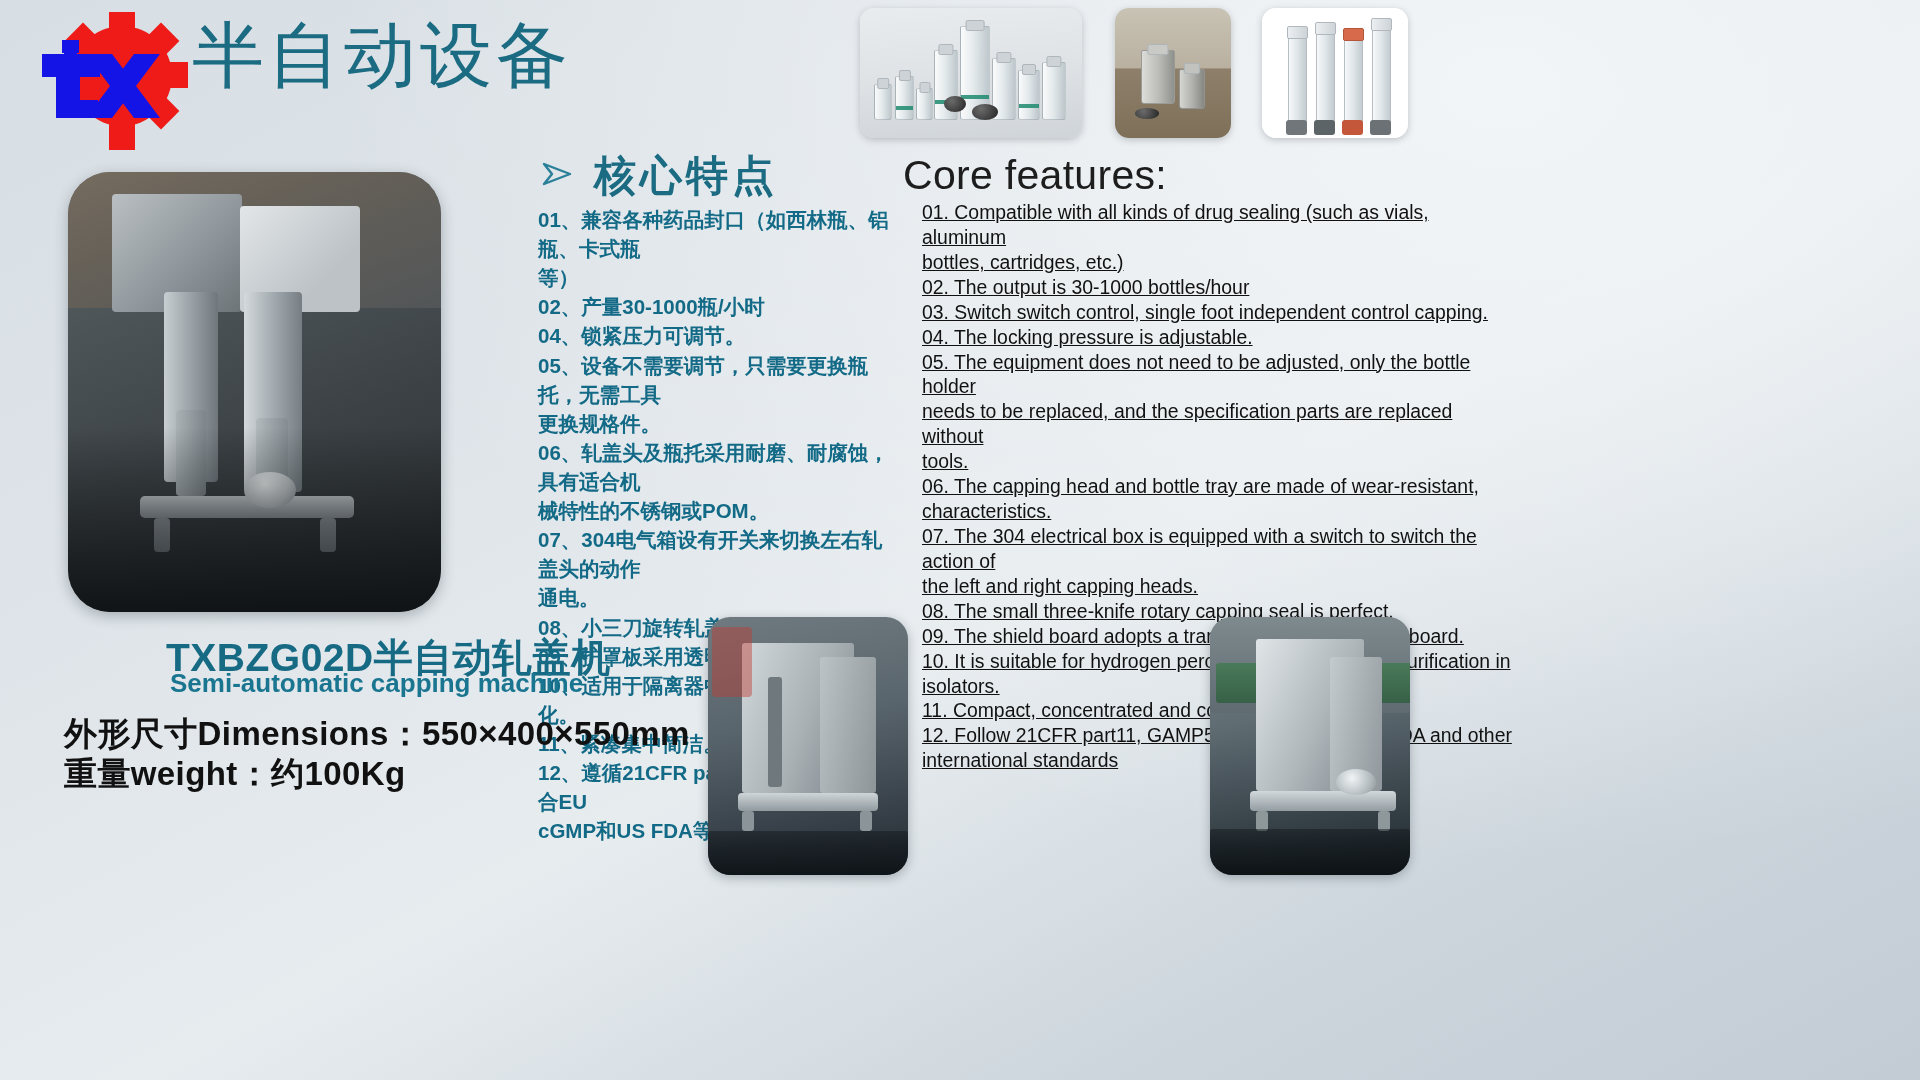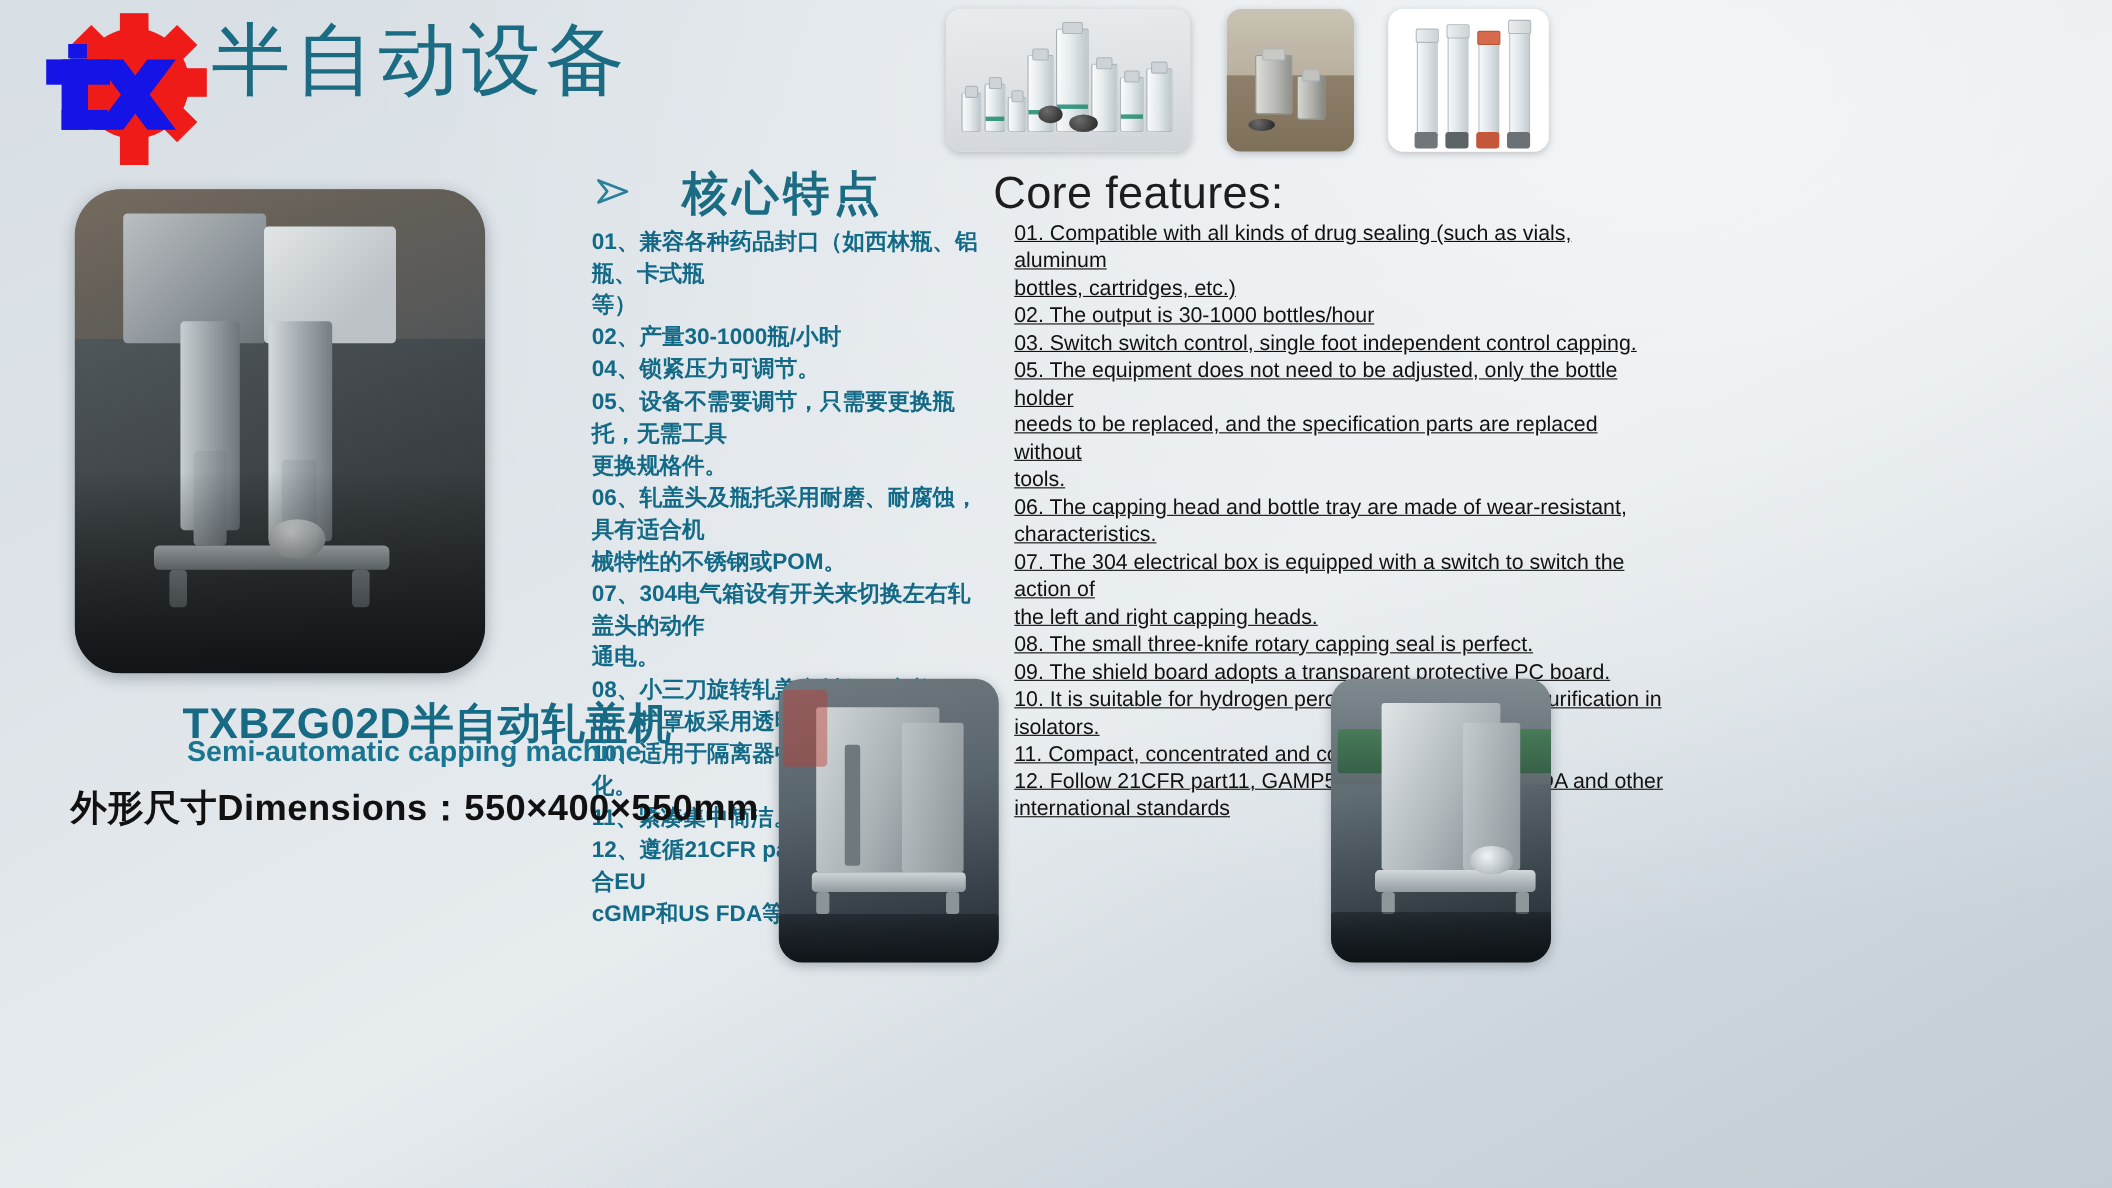--- a/index.html
+++ b/index.html
@@ -68,21 +68,21 @@
   .bphoto{position:absolute;border-radius:22px;overflow:hidden;box-shadow:0 3px 11px rgba(50,60,70,.33);}
   .b1{left:708px;top:617px;width:200px;height:258px;
      background:linear-gradient(170deg,#6f7a80 0%,#59656c 40%,#39424a 75%,#222a31 100%);}
   .b2{left:1210px;top:617px;width:200px;height:258px;
      background:linear-gradient(170deg,#7d8a8e 0%,#5f6c72 38%,#39444b 72%,#1e262c 100%);}
   .mach{position:absolute;border-radius:3px;}
 
   
   .cn-arrow{position:absolute;left:540px;top:158px;width:34px;height:32px;}
   .cn-title{position:absolute;left:594px;top:148px;font-size:42px;font-weight:bold;
-    color:#1b6b82;letter-spacing:4px;white-space:nowrap;margin-left:26px;}
+    color:#1b6b82;letter-spacing:4px;white-space:nowrap;}
   .cn-list{position:absolute;left:538px;top:205px;width:362px;
     font-size:20.5px;font-weight:bold;color:#136a86;line-height:1.42;}
   .cn-list div{margin:0;}
 
   
   .en-title{position:absolute;left:903px;top:152px;font-size:41px;color:#1d1d1d;
     letter-spacing:.3px;white-space:nowrap;}
   .en-list{position:absolute;left:922px;top:200px;width:592px;
     font-size:19.4px;color:#111111;line-height:1.285;text-decoration:underline;}
   .en-list div{margin:0;}
@@ -236,39 +236,41 @@
     <div>12、遵循21CFR part11 、GAMP5，符合EU</div>
     <div>cGMP和US FDA等国际标准</div>
   </div>
 
   <div class="en-title">Core features:</div>
   <div class="en-list">
     <div>01. Compatible with all kinds of drug sealing (such as vials, aluminum</div>
     <div>bottles, cartridges, etc.)</div>
     <div>02. The output is 30-1000 bottles/hour</div>
     <div>03. Switch switch control, single foot independent control capping.</div>
+    <div>04. The locking pressure is adjustable.</div>
     <div>05. The equipment does not need to be adjusted, only the bottle holder</div>
     <div>needs to be replaced, and the specification parts are replaced without</div>
     <div>tools.</div>
     <div>06. The capping head and bottle tray are made of wear-resistant,</div>
     <div>characteristics.</div>
     <div>07. The 304 electrical box is equipped with a switch to switch the action of</div>
     <div>the left and right capping heads.</div>
     <div>08. The small three-knife rotary capping seal is perfect.</div>
     <div>09. The shield board adopts a transparent protective PC board.</div>
     <div>10. It is suitable for hydrogen peroxide sterilization and purification in</div>
     <div>isolators.</div>
     <div>11. Compact, concentrated and concise.</div>
     <div>12. Follow 21CFR part11, GAMP5, EU cGMP and US FDA and other</div>
     <div>international standards</div>
   </div>
 
   <div class="m-name-cn">TXBZG02D半自动轧盖机</div>
   <div class="m-name-en">Semi-automatic capping machine</div>
   <div class="dim1">外形尺寸Dimensions：550×400×550mm</div>
+  <div class="dim2">重量weight：约100Kg</div>
 
   <div class="bphoto b1">
     <div class="mach" style="left:34px;top:26px;width:112px;height:150px;background:linear-gradient(110deg,#d2d8da,#a9b1b5 55%,#7d868b);"></div>
     <div class="mach" style="left:112px;top:40px;width:56px;height:136px;background:linear-gradient(100deg,#bcc3c7,#8d9599);"></div>
     <div class="mach" style="left:60px;top:60px;width:14px;height:110px;background:#6f787d;"></div>
     <div class="mach" style="left:30px;top:176px;width:140px;height:18px;border-radius:4px;background:linear-gradient(180deg,#cfd5d8,#909a9f);"></div>
     <div class="mach" style="left:34px;top:194px;width:12px;height:20px;background:#8b9499;"></div>
     <div class="mach" style="left:152px;top:194px;width:12px;height:20px;background:#8b9499;"></div>
     <div class="mach" style="left:0;top:214px;width:200px;height:44px;background:linear-gradient(180deg,rgba(22,28,33,.55),rgba(14,19,23,.95));"></div>
     <div class="mach" style="left:4px;top:10px;width:40px;height:70px;background:rgba(190,60,50,.45);border-radius:4px;"></div>

